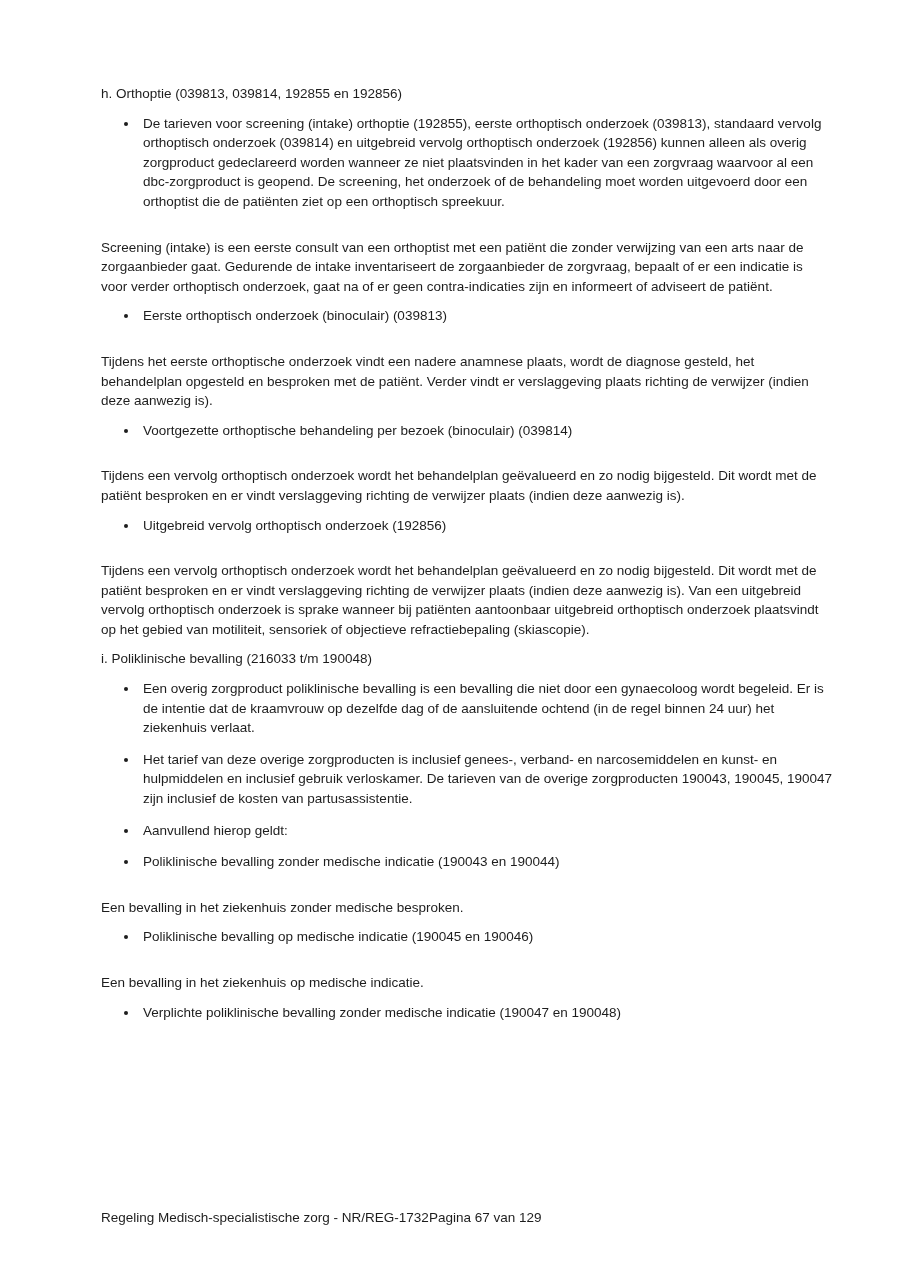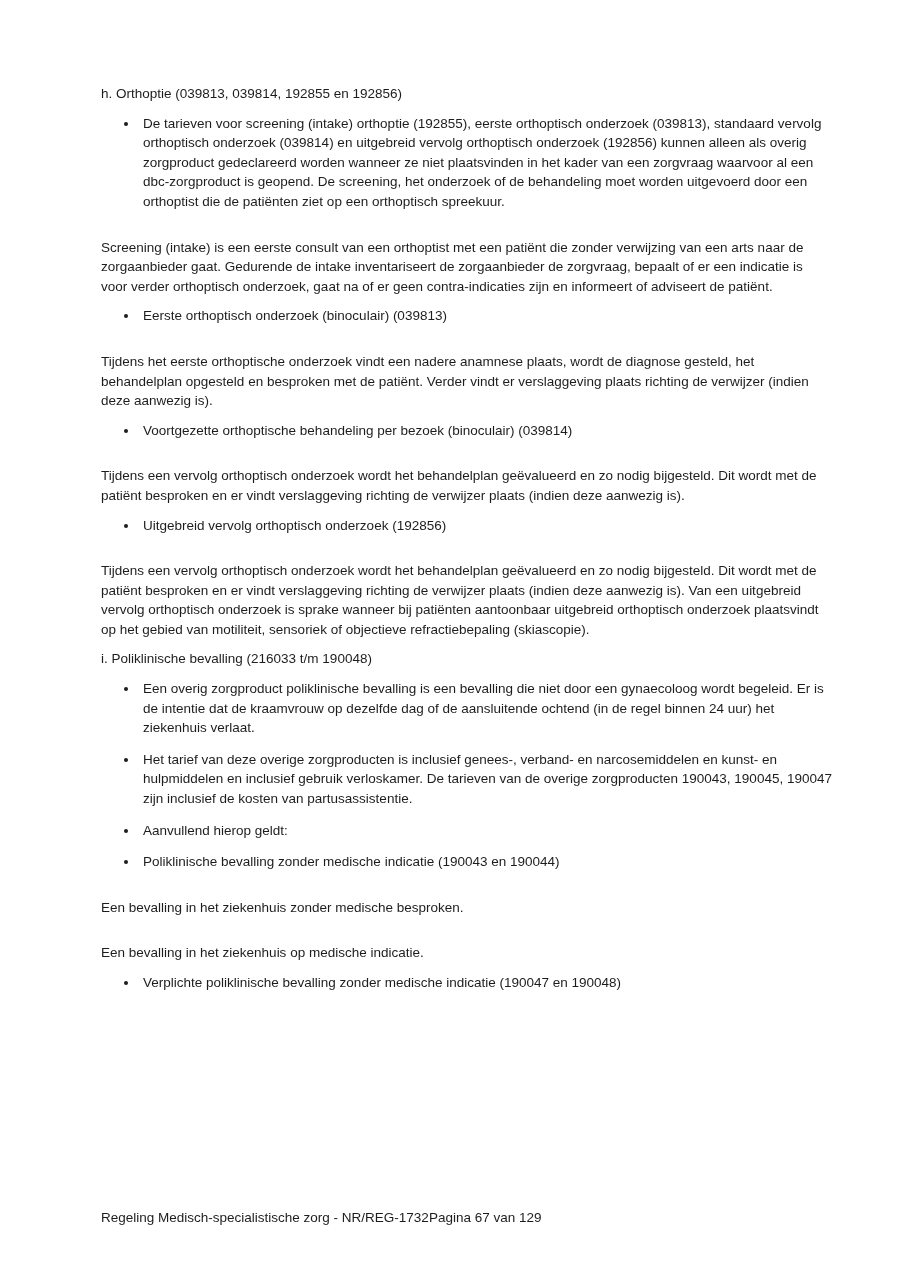--- a/index.html
+++ b/index.html
@@ -114,20 +114,24 @@
       <span class="bullet-text">Aanvullend hierop geldt:</span>
     </div>
 
     <div class="bullet-item">
       <span class="bullet-dot"></span>
       <span class="bullet-text">Poliklinische bevalling zonder medische indicatie (190043 en 190044)</span>
     </div>
 
     <p class="para">Een bevalling in het ziekenhuis zonder medische besproken.</p>
 
+    <div class="bullet-item">
+      <span class="bullet-dot"></span>
+      <span class="bullet-text">Poliklinische bevalling op medische indicatie (190045 en 190046)</span>
+    </div>
 
     <p class="para">Een bevalling in het ziekenhuis op medische indicatie.</p>
 
     <div class="bullet-item">
       <span class="bullet-dot"></span>
       <span class="bullet-text">Verplichte poliklinische bevalling zonder medische indicatie (190047 en 190048)</span>
     </div>
 
   </div>
 

